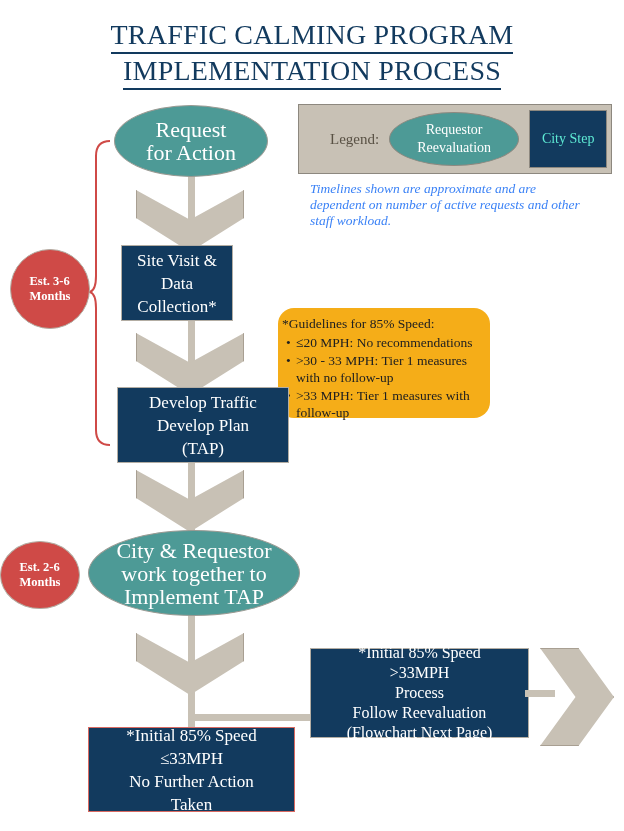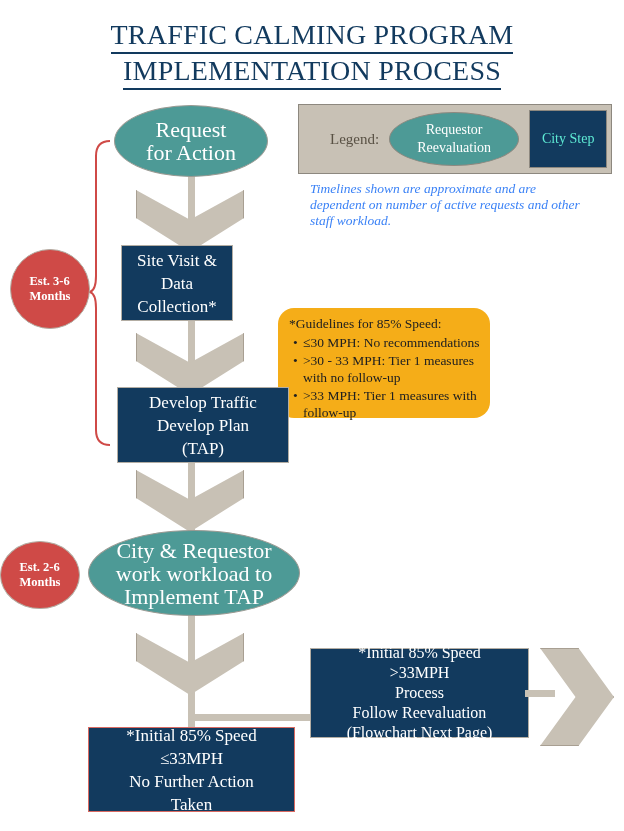--- a/index.html
+++ b/index.html
@@ -142,21 +142,21 @@
   }
 
   
   .callout {
     position: absolute;
     background: #f5ad18;
     border-radius: 16px;
     color: #202020;
     font-size: 13.5px;
     line-height: 16.5px;
-    padding: 8px 10px 10px 11px;
+    padding: 8px 10px 10px 4px;
     box-sizing: border-box;
   }
   .callout ul {
     margin: 2px 0 0 0;
     padding-left: 14px;
     list-style: none;
   }
   .callout li {
     position: relative;
     margin-bottom: 2px;
@@ -249,40 +249,40 @@
       <div>Data</div>
       <div>Collection*</div>
     </div>
   </div>
 
   <div class="chev-down" style="left:136px; top:333px; width:106px; height:62px;"></div>
 
   <div class="callout" style="left:278px; top:308px; width:212px; height:110px;">
     <div>*Guidelines for 85% Speed:</div>
     <ul>
-      <li>≤30 MPH: No recommendations</li>
+      <li>≤20 MPH: No recommendations</li>
       <li>&gt;30 - 33 MPH: Tier 1 measures with no follow-up</li>
       <li>&gt;33 MPH: Tier 1 measures with follow-up</li>
     </ul>
   </div>
 
   <div class="node boxnavy" style="left:117px; top:387px; width:172px; height:76px;">
     <div>
       <div>Develop Traffic</div>
       <div>Develop Plan</div>
       <div>(TAP)</div>
     </div>
   </div>
 
   <div class="chev-down" style="left:136px; top:470px; width:106px; height:62px;"></div>
 
   <div class="node ellipse" style="left:88px; top:530px; width:212px; height:86px;">
     <div>
       <div>City &amp; Requestor</div>
-      <div>work workload to</div>
+      <div>work together to</div>
       <div>Implement TAP</div>
     </div>
   </div>
 
   <div class="chev-down" style="left:136px; top:633px; width:106px; height:62px;"></div>
 
   <div class="hline" style="left:188px; top:714px; width:126px;"></div>
 
   <div class="node boxnavy redoutline" style="left:88px; top:727px; width:207px; height:85px;">
     <div>

